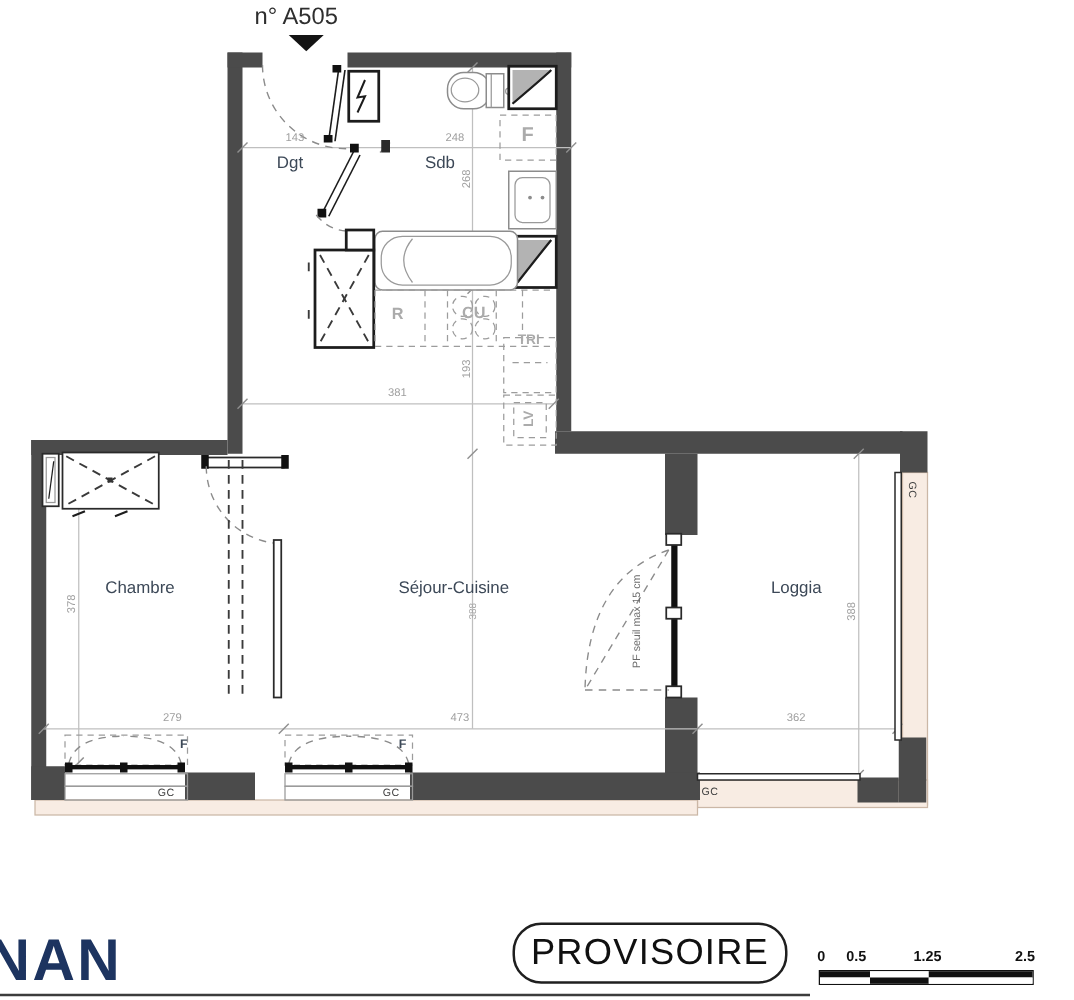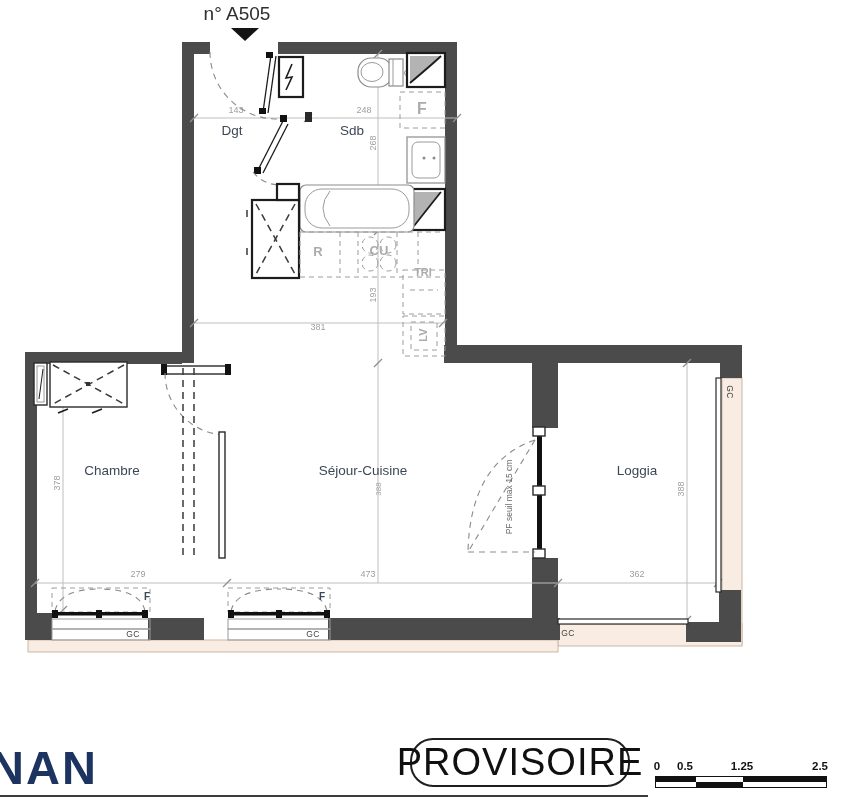--- a/index.html
+++ b/index.html
@@ -30,21 +30,21 @@
   .kit{font-size:13px;font-weight:bold;color:#ababab;}
   .kits{font-size:11px;font-weight:bold;color:#ababab;}
   .winf{font-size:10px;font-weight:bold;color:#3c4857;}
   .gct{font-size:8.5px;color:#3f3f3f;letter-spacing:.5px;}
   .pfnote{font-size:8.5px;color:#6b6b6b;}
   .unit{font-size:19px;color:#2e2e2e;}
   .logo{position:absolute;left:-10px;top:740px;font-size:47px;font-weight:600;
         color:#1d3460;letter-spacing:2px;transform:none;}
   .stamp{position:absolute;left:410px;top:738px;width:216px;height:45px;
          border:2px solid #1f1f1f;border-radius:23px;display:flex;align-items:center;
-         justify-content:center;font-size:38px;color:#101010;letter-spacing:1px;background:#fff;}
+         justify-content:center;font-size:29px;color:#101010;letter-spacing:1px;background:#fff;}
   .bottomline{position:absolute;left:0;top:795px;width:648px;height:2px;background:#3c3c3c;}
   
   .scalebar{position:absolute;left:652px;top:760px;width:178px;height:30px;}
   .sb-labels{position:relative;height:14px;font-size:11.5px;color:#111;font-weight:bold;}
   .sb-labels span{position:absolute;transform:translateX(-50%);}
   .sb-bar{position:relative;margin-top:2px;width:170px;left:3px;border:1.2px solid #111;height:10px;}
   .sb-seg{position:absolute;height:5px;}
 </style>
 </head>
 <body>
@@ -264,21 +264,21 @@
 
   <div class="lbl room" style="left:232px;top:130px;">Dgt</div>
   <div class="lbl room" style="left:352px;top:130px;">Sdb</div>
   <div class="lbl room" style="left:112px;top:470px;">Chambre</div>
   <div class="lbl room" style="left:363px;top:470px;">Séjour-Cuisine</div>
   <div class="lbl room" style="left:637px;top:470px;">Loggia</div>
 
   <div class="lbl dimt" style="left:236px;top:110px;">143</div>
   <div class="lbl dimt" style="left:364px;top:110px;">248</div>
   <div class="lbl dimt rot" style="left:373px;top:143px;">268</div>
-  <div class="lbl dimt" style="left:318px;top:314px;margin-top:13px;">381</div>
+  <div class="lbl dimt" style="left:318px;top:314px;">381</div>
   <div class="lbl dimt rot" style="left:373px;top:295px;">193</div>
   <div class="lbl dimt rot" style="left:57px;top:483px;">378</div>
   <div class="lbl dimts rot" style="left:378px;top:489px;">388</div>
   <div class="lbl dimt" style="left:138px;top:574px;">279</div>
   <div class="lbl dimt" style="left:368px;top:574px;">473</div>
   <div class="lbl dimt" style="left:637px;top:574px;">362</div>
   <div class="lbl dimt rot" style="left:681px;top:489px;">388</div>
 
   <div class="lbl kit" style="left:318px;top:251px;">R</div>
   <div class="lbl kit" style="left:379px;top:250px;">CU</div>

